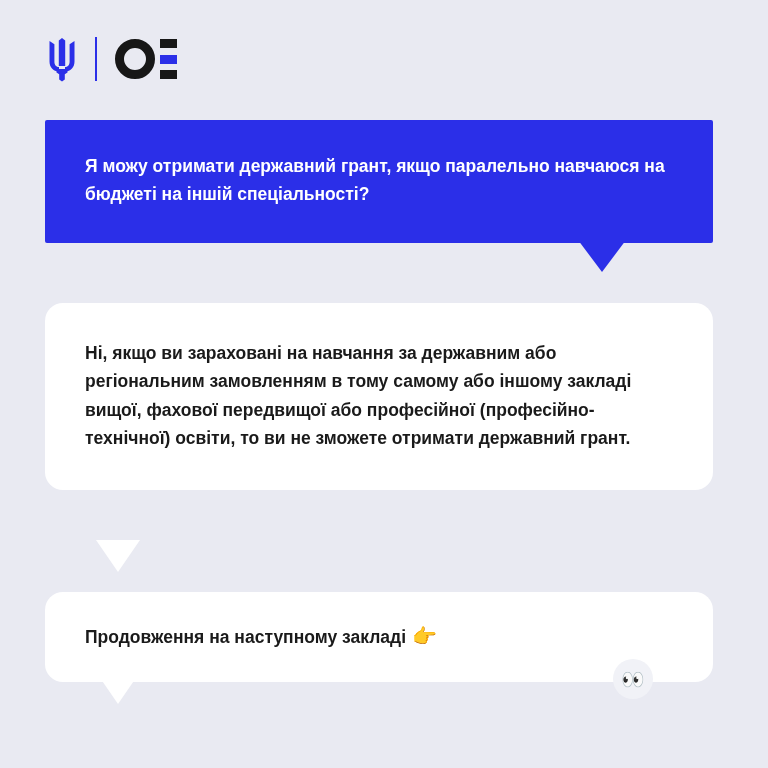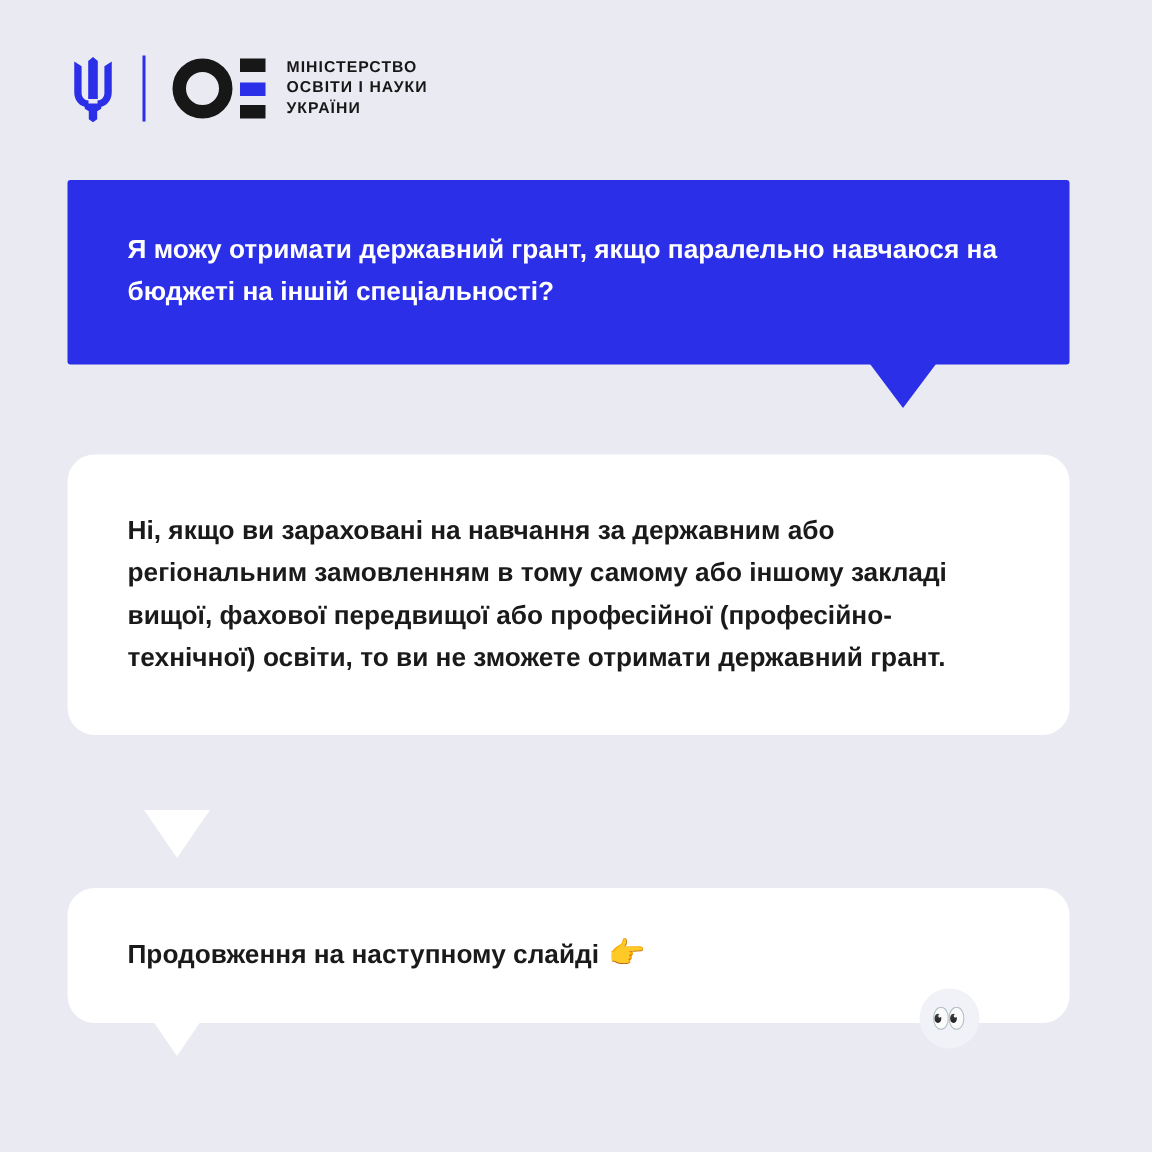--- a/index.html
+++ b/index.html
@@ -190,35 +190,30 @@
   </div>
   <div class="divider-vline"></div>
   <div class="mark">
     <div class="mark-o"></div>
     <div class="mark-bars">
       <span></span>
       <span class="mid"></span>
       <span></span>
     </div>
   </div>
-  <div class="ministry-lines">
-    <div>МІНІСТЕРСТВО</div>
-    <div>ОСВІТИ І НАУКИ</div>
-    <div>УКРАЇНИ</div>
-  </div>
 </div>
 
 <div class="bubble bubble-question">
   <div class="bubble-text">Я можу отримати державний грант, якщо паралельно навчаюся на бюджеті на іншій спеціальності?</div>
 </div>
 <div class="tail-q"></div>
 
 <div class="bubble bubble-answer">
   <div class="bubble-text">Ні, якщо ви зараховані на навчання за державним або регіональним замовленням в тому самому або іншому закладі вищої, фахової передвищої або професійної (професійно-технічної) освіти, то ви не зможете отримати державний грант.</div>
 </div>
 <div class="tail-a"></div>
 
 <div class="bubble bubble-next">
-  <div class="bubble-text"><span>Продовження на наступному слайді</span><span class="emoji-point">👉</span></div>
+  <div class="bubble-text"><span>Продовження на наступному закладі</span><span class="emoji-point">👉</span></div>
 </div>
 <div class="tail-n"></div>
 
 <div class="eyes-badge">👀</div>
 
 </body></html>

